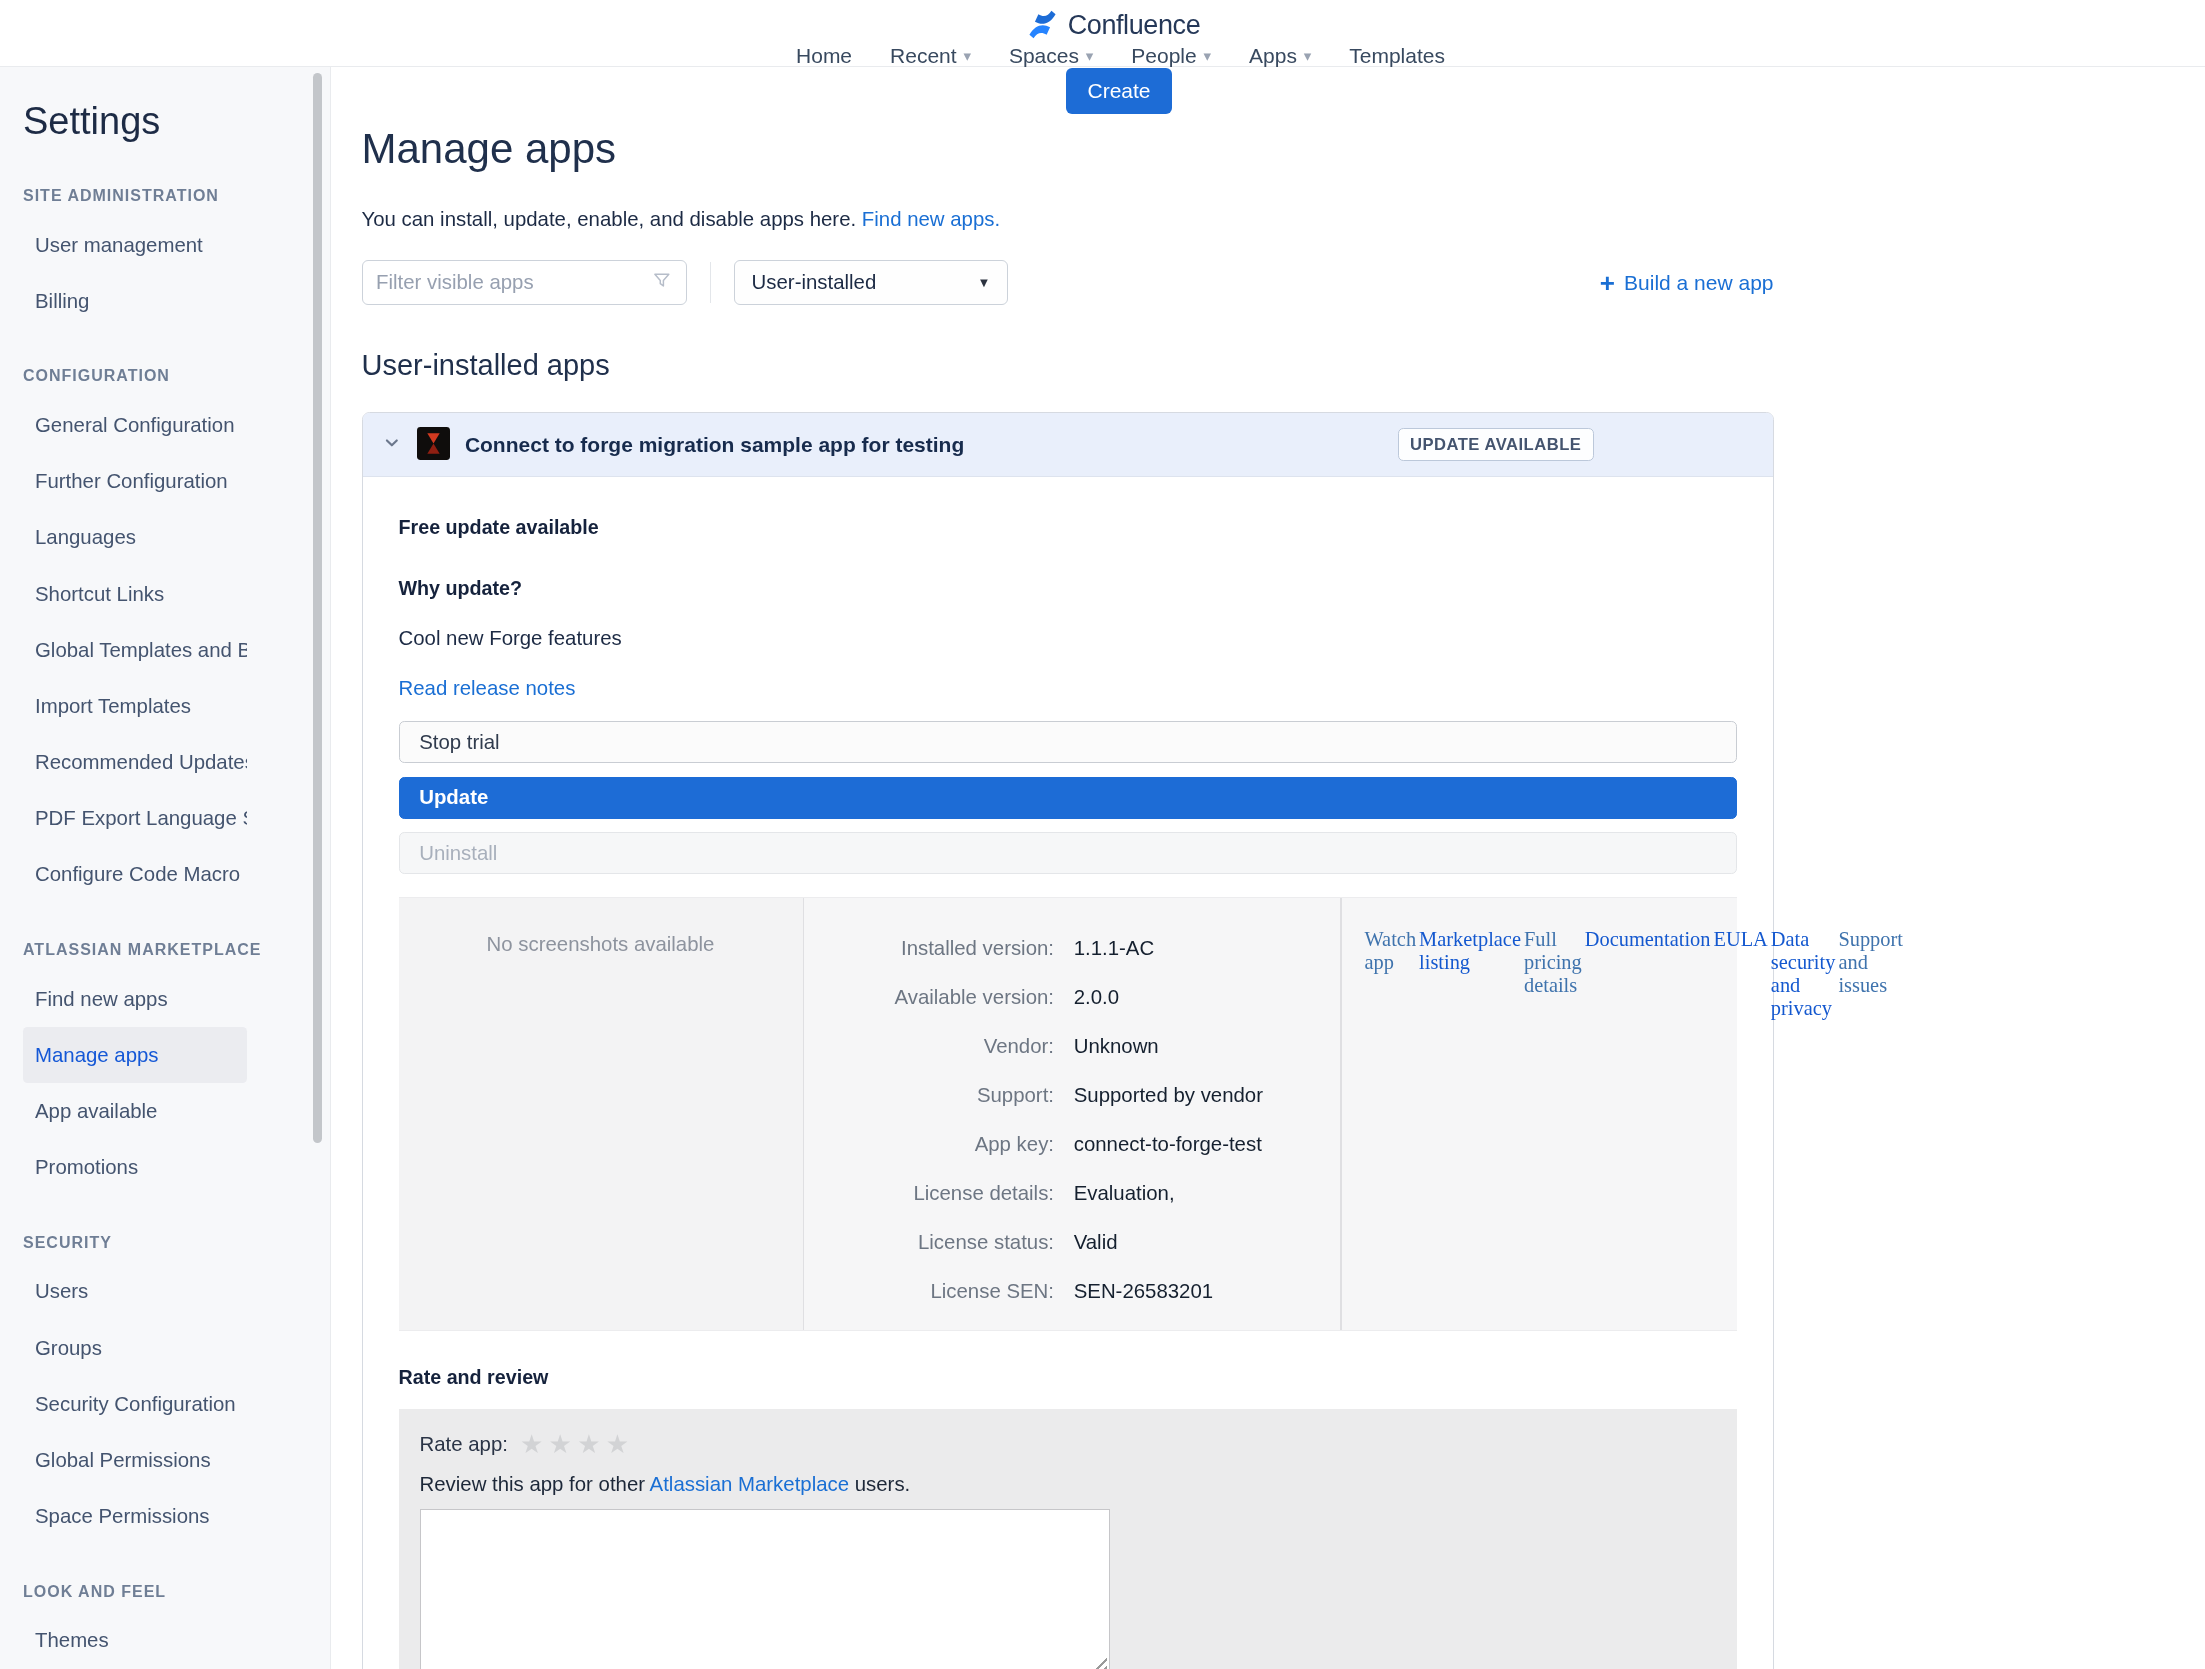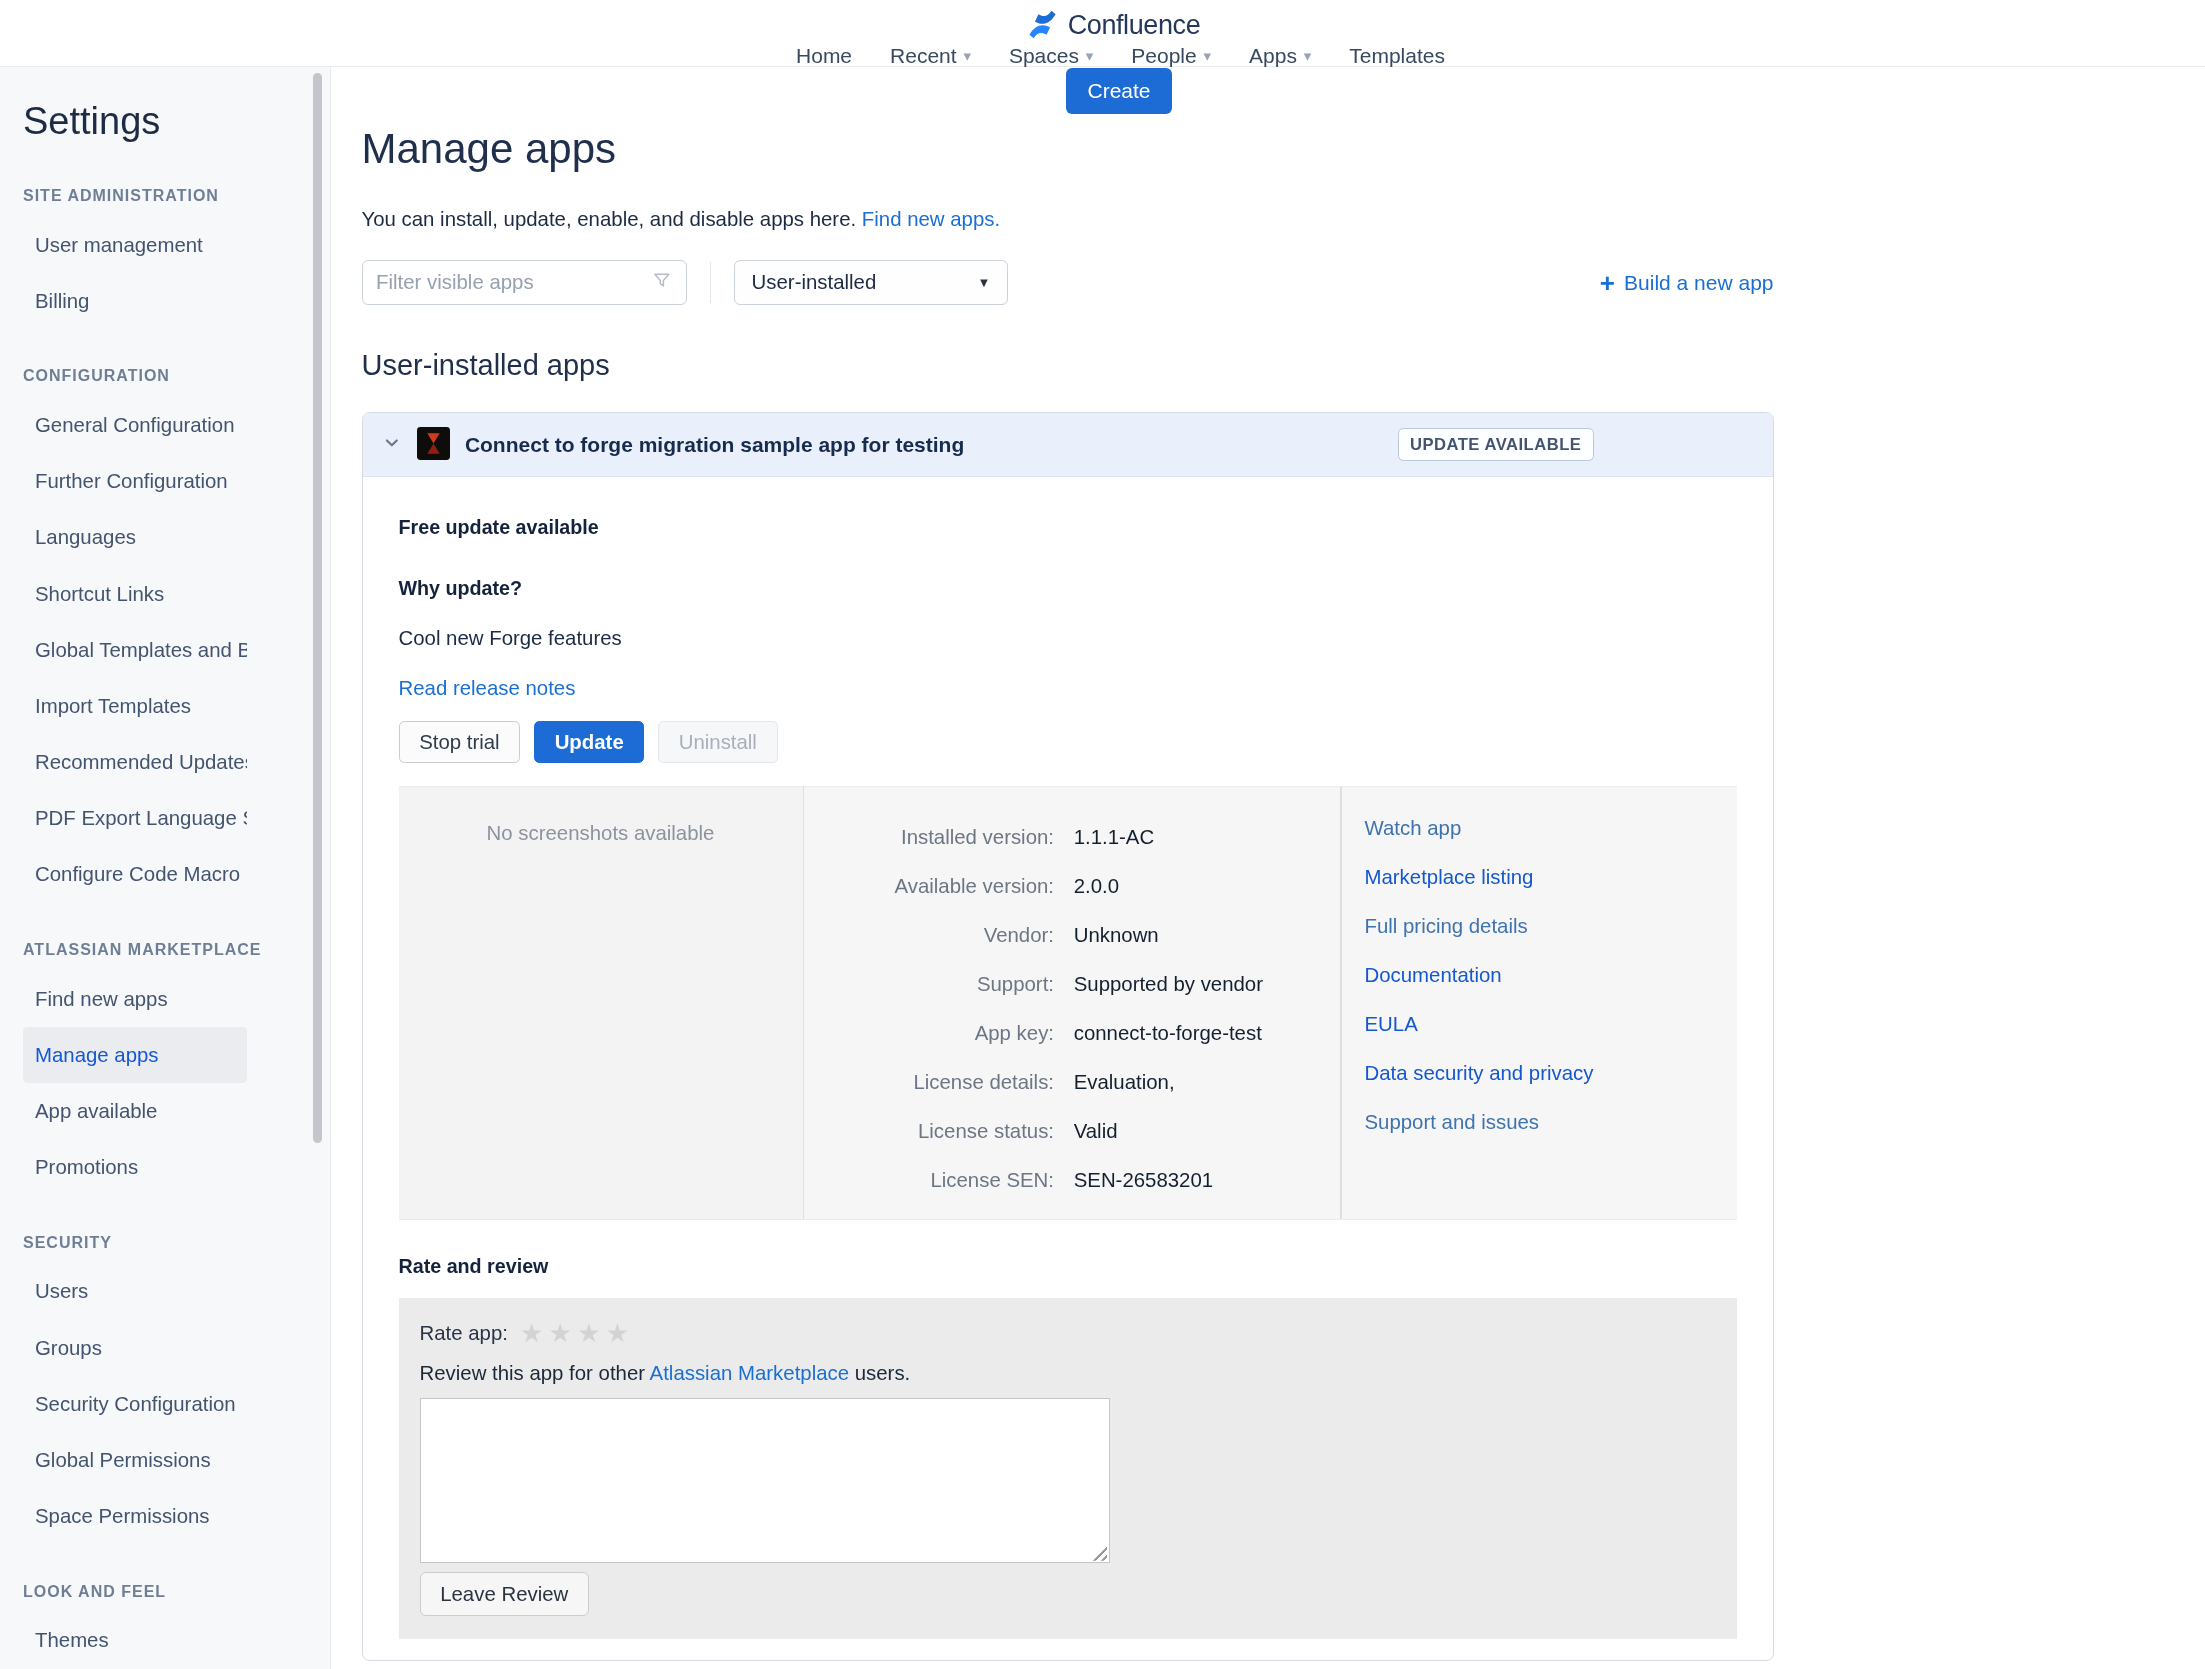--- a/index.html
+++ b/index.html
@@ -76,36 +76,36 @@
                   border-bottom:1.5px solid #dde3ee; border-radius:6px 6px 0 0; cursor:pointer;justify-content:center; }
   .panel-title { font-size:21px; font-weight:bold; color:#172b4d; }
   .update-badge { margin-left:auto; margin-right:159px; border:1.5px solid #bcc8da; background:#fdfeff; border-radius:5.3px;
                   padding:5.3px 11.4px; font-size:16.6px; font-weight:bold; color:#44546f; letter-spacing:0.5px; }
   .panel-body { padding:39px 36px 21px; }
   .b-head { font-size:19.7px; font-weight:bold; color:#15223c; }
   .free-update { margin-bottom:38px; }
   .why-update { margin-bottom:27px; }
   .why-text { font-size:20.4px; color:#1c2a44; margin-bottom:27px; }
   .release-link { display:inline-block; font-size:20.4px; margin-bottom:21px; color:#1558d6; }
-  .btn-row { display:flex; gap:13.6px; margin-bottom:23px; }
+  .btn-row { display:flex; gap:13.6px; margin-bottom:23px;flex-direction:column; }
   .btn { height:42px; padding:0 19.7px; font-size:20.4px; border-radius:5.3px; display:inline-flex; align-items:center; cursor:pointer; }
   .btn-default { background:#fbfbfb; border:1.5px solid #c9cdd3; color:#303b4d; }
   .btn-primary { background:#1d6cd6; border:1.5px solid #1d6cd6; color:#fff; font-weight:bold; }
   .btn-disabled { background:#f6f7f8; border:1.5px solid #e4e6e9; color:#a8b0bc; cursor:default; }
 
   .details { display:flex; align-items:stretch; background:#f6f6f7; border-top:1.5px solid #ececee; border-bottom:1.5px solid #ececee; }
   .shot-col { width:404px; background:#f3f3f4; display:flex; justify-content:center; padding-top:35px;
               color:#8d939e; font-size:20.4px; }
   .d-sep { width:1.5px; background:#dfdfe2; }
   .d-table { flex:1; padding:39px 23px 27px 0; }
   .d-row { display:flex; margin-bottom:26px; }
   .d-row:last-child { margin-bottom:0; }
   .d-label { width:250px; text-align:right; color:#6d7683; font-size:20.4px; }
   .d-value { margin-left:19.7px; color:#15202f; font-size:20.4px; }
-  .d-links { width:395px; padding:30px 7.6px 0 23px; display:flex; flex-direction:column; gap:26px; }
+  .d-links { width:395px; padding:30px 7.6px 0 23px; display:flex; gap:3px;font-family:Liberation Serif, serif; }
   .d-links a { font-size:20.4px; text-decoration:none; color:#1458cf; cursor:pointer; }
   .d-links a.visited { color:#3f73ad; }
 
   .review-head { font-size:19.7px; font-weight:bold; color:#15223c; margin:35px 0 19.7px; }
   .review-box { background:#ebebec; padding:19.7px 21px 23px; }
   .rate-line { display:flex; align-items:center; font-size:20.4px; color:#2a3446; }
   .stars { margin-left:12px; font-size:26px; letter-spacing:5.3px; color:#d2d3d5; }
   .review-line { margin-top:13px; font-size:20.4px; color:#1c2738; }
   .ta-wrap { position:relative; margin-top:13.6px; width:690px; height:165px; background:#fff; border:1.5px solid #c6c6c9; }
   .ta-wrap textarea { width:100%; height:100%; border:none; outline:none; resize:none; font-size:20.4px;

